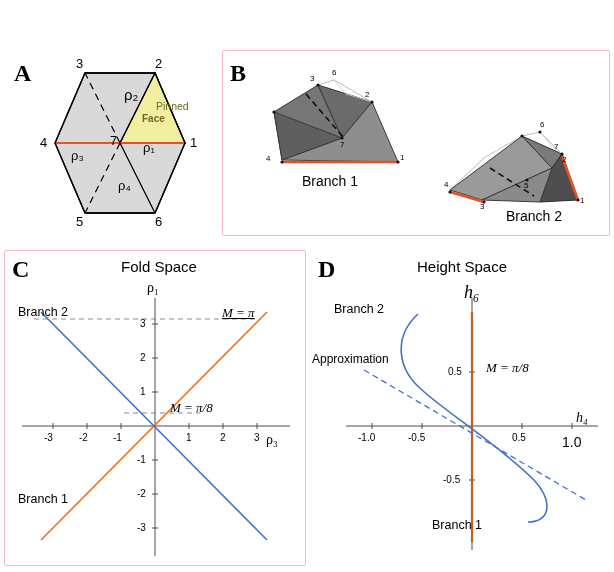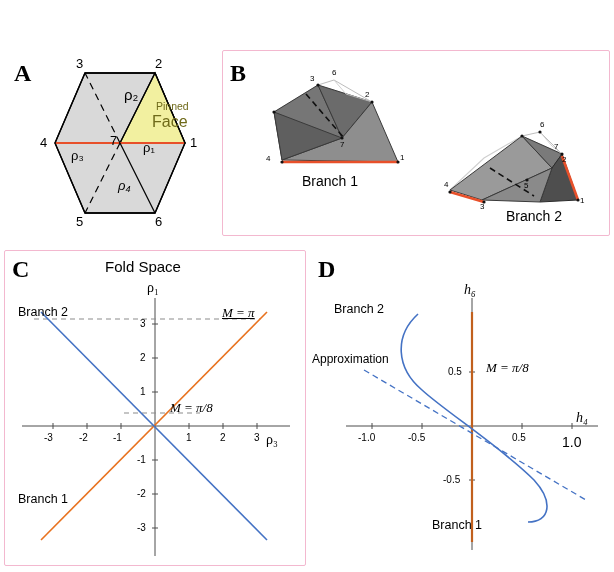--- a/index.html
+++ b/index.html
@@ -76,24 +76,24 @@
   <span class="lbl" style="left:155px;top:8px;font-size:13px;">2</span>
   <span class="lbl" style="left:76px;top:8px;font-size:13px;">3</span>
   <span class="lbl" style="left:40px;top:87px;font-size:13px;">4</span>
   <span class="lbl" style="left:76px;top:166px;font-size:13px;">5</span>
   <span class="lbl" style="left:155px;top:166px;font-size:13px;">6</span>
   <span class="lbl" style="left:110px;top:85px;font-size:13px;">7</span>
 
   <span class="lbl" style="left:143px;top:92px;font-size:13px;">ρ₁</span>
   <span class="lbl" style="left:124px;top:38px;font-size:15px;">ρ₂</span>
   <span class="lbl" style="left:71px;top:100px;font-size:13px;">ρ₃</span>
-  <span class="lbl" style="left:118px;top:130px;font-size:13px;font-style:italic;">ρ₄</span>
+  <span class="lbl" style="left:118px;top:130px;font-size:13px;">ρ₄</span>
 
   <span class="lbl" style="left:144px;top:52px;font-size:10.5px;color:#6f6a1a;padding-left:12px;">Pinned</span>
-  <span class="lbl" style="left:152px;top:65px;font-size:16px;color:#6f6a1a;">Face</span>
+  <span class="lbl" style="left:142px;top:65px;font-size:10px;color:#6f6a1a;font-weight:bold;">Face</span>
 </div>
 
 <div class="pink-box" style="left:222px;top:50px;width:388px;height:186px;"></div>
 <div class="panel" style="left:222px;top:50px;width:388px;height:186px;">
   <span class="panel-letter" style="position:absolute;left:8px;top:10px;">B</span>
 
   <svg width="388" height="186" viewBox="0 0 388 186">
 
     <g>
 
@@ -155,21 +155,21 @@
   <span class="lbl" style="left:258px;top:152px;font-size:8px;">3</span>
   <span class="lbl" style="left:222px;top:130px;font-size:8px;">4</span>
 
   <span class="lbl" style="left:80px;top:123px;font-size:14px;">Branch 1</span>
   <span class="lbl" style="left:284px;top:158px;font-size:14px;">Branch 2</span>
 </div>
 
 <div class="pink-box" style="left:4px;top:250px;width:302px;height:316px;"></div>
 <div class="panel" style="left:4px;top:250px;width:302px;height:316px;">
   <span class="panel-letter" style="position:absolute;left:8px;top:6px;">C</span>
-  <div class="ttl" style="position:absolute;left:44px;top:8px;width:190px;">Fold Space</div>
+  <div class="ttl" style="position:absolute;left:60px;top:8px;width:190px;">Fold Space</div>
 
   <svg width="302" height="316" viewBox="0 0 302 316">
 
     <line x1="18" y1="176" x2="286" y2="176" stroke="#4d4d4d" stroke-width="1"></line>
     <line x1="151" y1="48" x2="151" y2="306" stroke="#4d4d4d" stroke-width="1"></line>
 
     <g stroke="#4d4d4d" stroke-width="1">
       <line x1="49" y1="173" x2="49" y2="179"></line>
       <line x1="83" y1="173" x2="83" y2="179"></line>
       <line x1="117" y1="173" x2="117" y2="179"></line>
@@ -213,20 +213,21 @@
   <span class="mlbl" style="left:262px;top:182px;font-size:14px;font-style:normal;">ρ₃</span>
 
   <span class="lbl" style="left:14px;top:55px;font-size:12.5px;">Branch 2</span>
   <span class="lbl" style="left:14px;top:242px;font-size:12.5px;">Branch 1</span>
   <span class="mlbl" style="left:218px;top:55px;font-size:13px;text-decoration:underline;">M = π</span>
   <span class="mlbl" style="left:166px;top:150px;font-size:13px;">M = π/8</span>
 </div>
 
 <div class="panel" style="left:310px;top:250px;width:304px;height:316px;">
   <span class="panel-letter" style="position:absolute;left:8px;top:6px;">D</span>
+  <div class="ttl" style="position:absolute;left:52px;top:8px;width:200px;">Height Space</div>
 
   <svg width="304" height="316" viewBox="0 0 304 316">
 
     <line x1="36" y1="176" x2="288" y2="176" stroke="#4d4d4d" stroke-width="1"></line>
     <line x1="162" y1="48" x2="162" y2="300" stroke="#4d4d4d" stroke-width="1"></line>
 
     <g stroke="#4d4d4d" stroke-width="1">
       <line x1="62" y1="173" x2="62" y2="179"></line>
       <line x1="112" y1="173" x2="112" y2="179"></line>
       <line x1="212" y1="173" x2="212" y2="179"></line>
@@ -245,20 +246,20 @@
     <path d="M 108 64 C 84 86, 86 118, 112 140 C 136 162, 190 196, 224 230 C 244 252, 240 272, 218 272" fill="none" stroke="#4472c4" stroke-width="1.6"></path>
   </svg>
 
   <span class="lbl" style="left:48px;top:182px;font-size:10px;">-1.0</span>
   <span class="lbl" style="left:98px;top:182px;font-size:10px;">-0.5</span>
   <span class="lbl" style="left:202px;top:182px;font-size:10px;">0.5</span>
   <span class="lbl" style="left:252px;top:184px;font-size:14px;">1.0</span>
   <span class="lbl" style="left:138px;top:116px;font-size:10px;">0.5</span>
   <span class="lbl" style="left:133px;top:224px;font-size:10px;">-0.5</span>
 
-  <span class="mlbl" style="left:154px;top:32px;font-size:14px;">h₆</span>
+  <span class="mlbl" style="left:154px;top:32px;font-size:18px;">h₆</span>
   <span class="mlbl" style="left:266px;top:160px;font-size:14px;">h₄</span>
 
   <span class="lbl" style="left:24px;top:52px;font-size:12.5px;">Branch 2</span>
   <span class="lbl" style="left:2px;top:102px;font-size:12px;">Approximation</span>
   <span class="mlbl" style="left:176px;top:110px;font-size:13px;">M = π/8</span>
   <span class="lbl" style="left:122px;top:268px;font-size:12.5px;">Branch 1</span>
 </div>
 
 </body></html>

